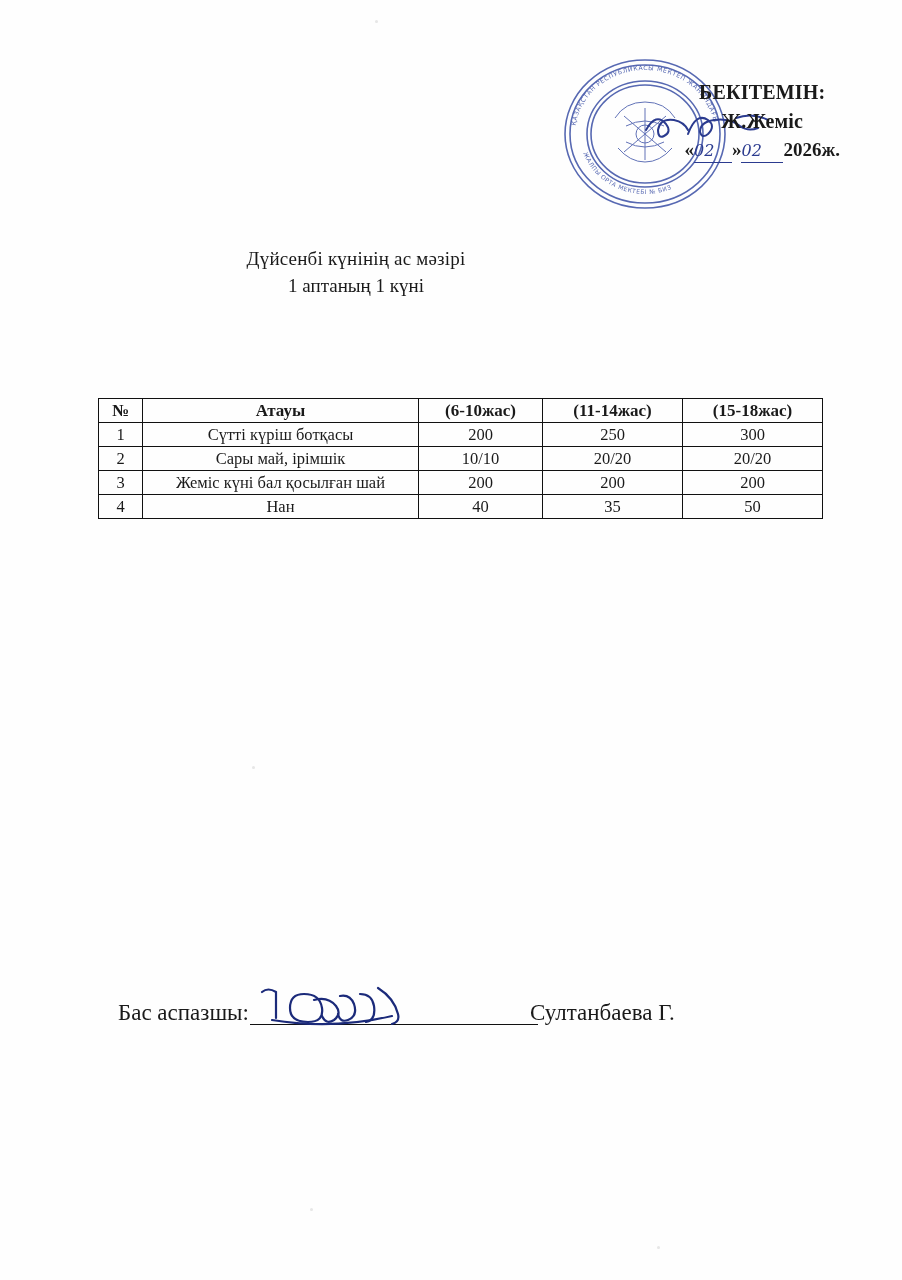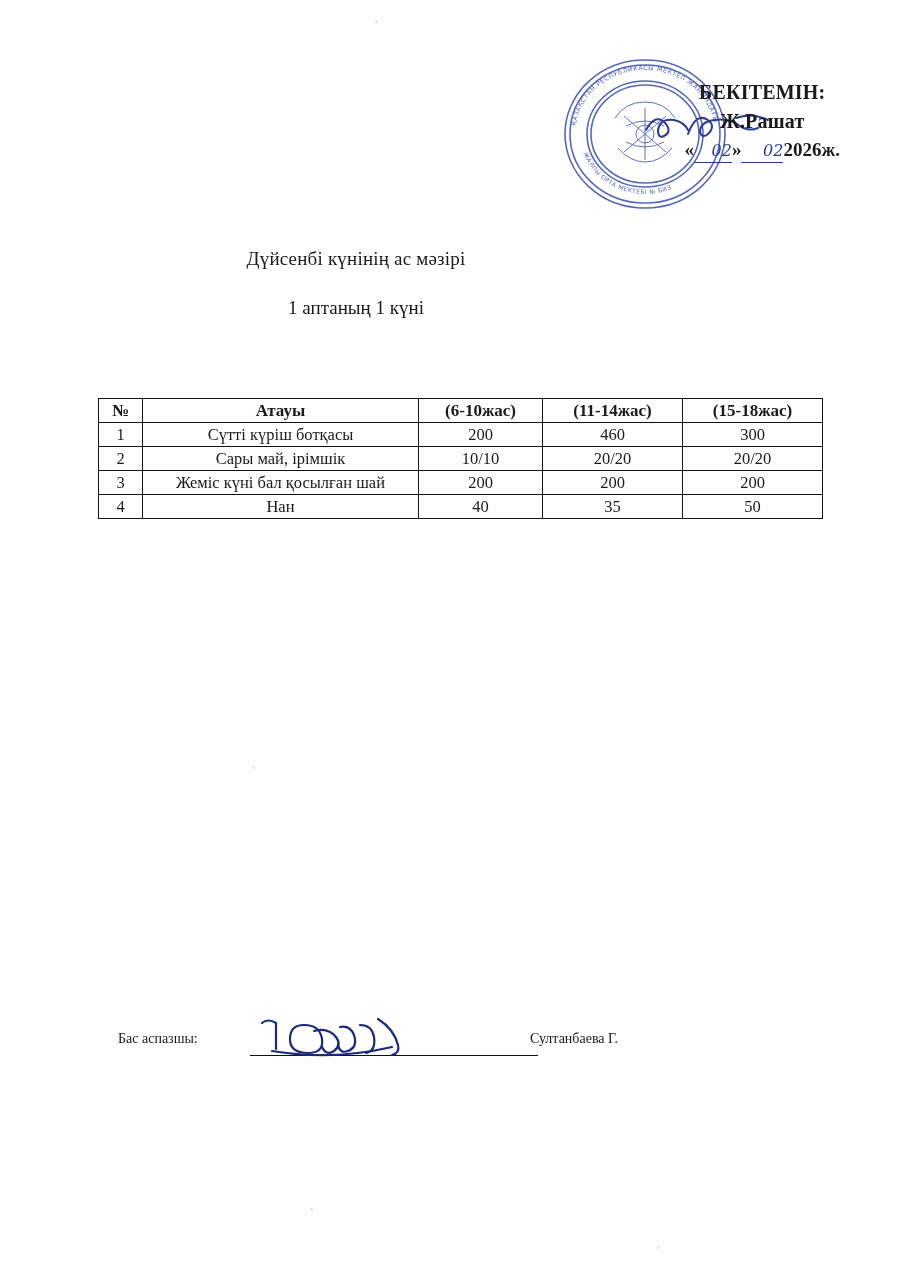--- a/index.html
+++ b/index.html
@@ -39,21 +39,21 @@
   }
   .approval .date-line {
     font-weight: bold;
     font-size: 19px;
     white-space: nowrap;
   }
   .approval .date-line .slot {
     display: inline-block;
     width: 42px;
     border-bottom: 1px solid #2b3b8f;
-    text-align: right;
+    text-align: left;
     font-family: "DejaVu Serif", serif;
     font-style: italic;
     font-weight: normal;
     color: #2b3b8f;
     font-size: 16px;
     vertical-align: baseline;
   }
   .approval .date-line .slot.short {
     width: 38px;
   }
@@ -86,21 +86,21 @@
     left: 0;
     width: 712px;
     text-align: center;
   }
   .title-main {
     font-size: 19px;
     letter-spacing: 0.2px;
   }
   .title-sub {
     font-size: 19px;
-    margin-top: 27px;
+    margin-top: 5px;
   }
 
   
   .menu-table-wrap {
     position: absolute;
     left: 98px;
     top: 398px;
     width: 700px;
   }
   table.menu {
@@ -126,22 +126,21 @@
   table.menu col.c-a     { width: 124px; }
   table.menu col.c-b     { width: 140px; }
   table.menu col.c-c     { width: 140px; }
 
   
   .footer {
     position: absolute;
     left: 118px;
     top: 1000px;
     width: 620px;
-    font-size: 14px;
-    margin-top: 31px;
+    font-size: 23px;
   }
   .foot-row {
     position: relative;
     height: 36px;
   }
   .foot-label {
     position: absolute;
     left: 0;
     top: 0;
     white-space: nowrap;
@@ -233,21 +232,21 @@
       <g fill="none" stroke="#2b3b8f" stroke-width="2" stroke-linecap="round">
         <path d="M6 30 q10 -18 20 -6 q6 8 -2 12 q-6 3 -6 -6 q2 -12 16 -10 q10 2 14 10"></path>
         <path d="M48 34 q8 -22 20 -14 q8 6 0 14 q-6 5 -8 -2 q0 -10 14 -12 q16 -2 26 6 q8 6 18 2"></path>
         <path d="M96 18 q16 -6 32 2"></path>
       </g>
     </svg>
   </div>
 
   <div class="approval">
     <div class="line">БЕКІТЕМІН:</div>
-    <div class="line">Ж.Рашат</div>
+    <div class="line">Ж.Жеміс</div>
     <div class="date-line">
       <span>«</span><span class="slot short">02</span><span>»</span><span class="slot">02</span><span>2026ж.</span>
     </div>
   </div>
 
   <div class="title-block">
     <div class="title-main">Дүйсенбі күнінің ас мәзірі</div>
     <div class="title-sub">1 аптаның 1 күні</div>
   </div>
 
@@ -267,21 +266,21 @@
           <th>(6-10жас)</th>
           <th>(11-14жас)</th>
           <th>(15-18жас)</th>
         </tr>
       </thead>
       <tbody>
         <tr>
           <td>1</td>
           <td>Сүтті күріш ботқасы</td>
           <td>200</td>
-          <td>460</td>
+          <td>250</td>
           <td>300</td>
         </tr>
         <tr>
           <td>2</td>
           <td>Сары май, ірімшік</td>
           <td>10/10</td>
           <td>20/20</td>
           <td>20/20</td>
         </tr>
         <tr>

